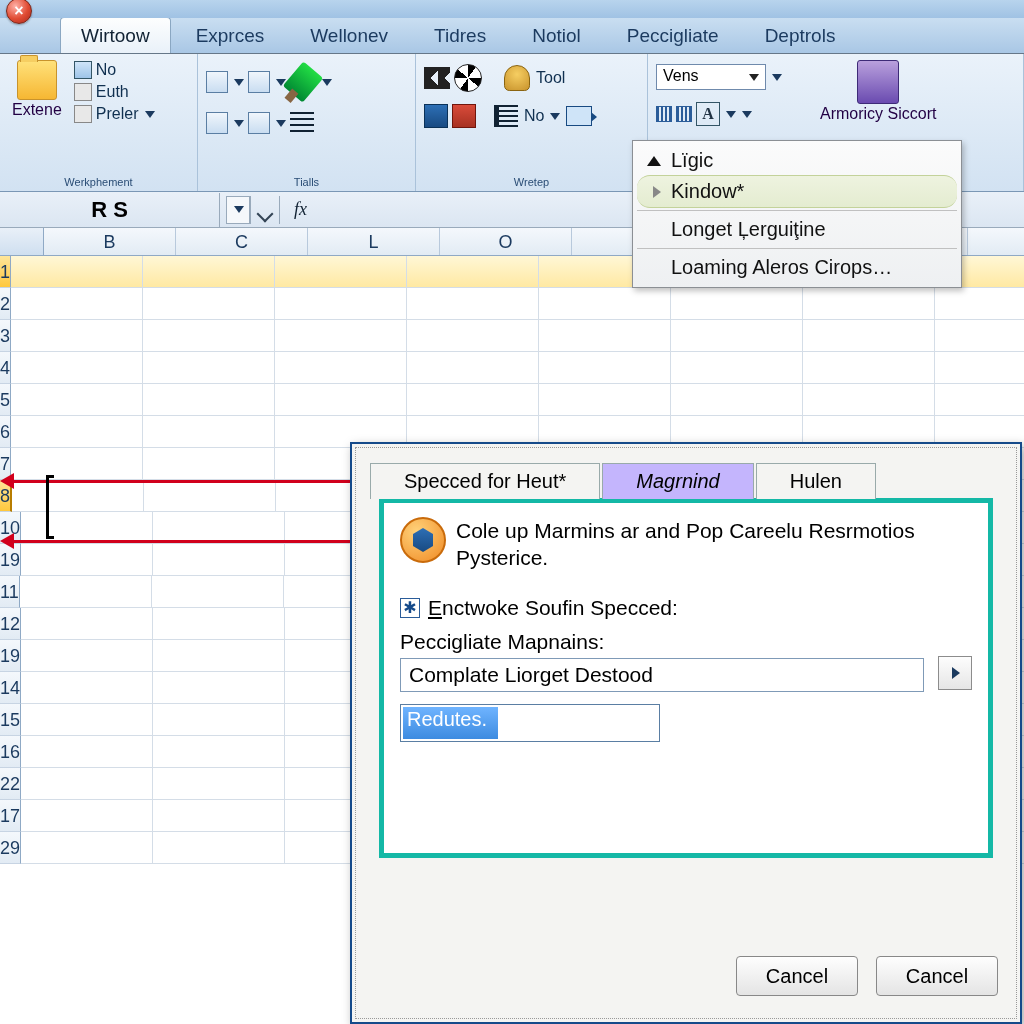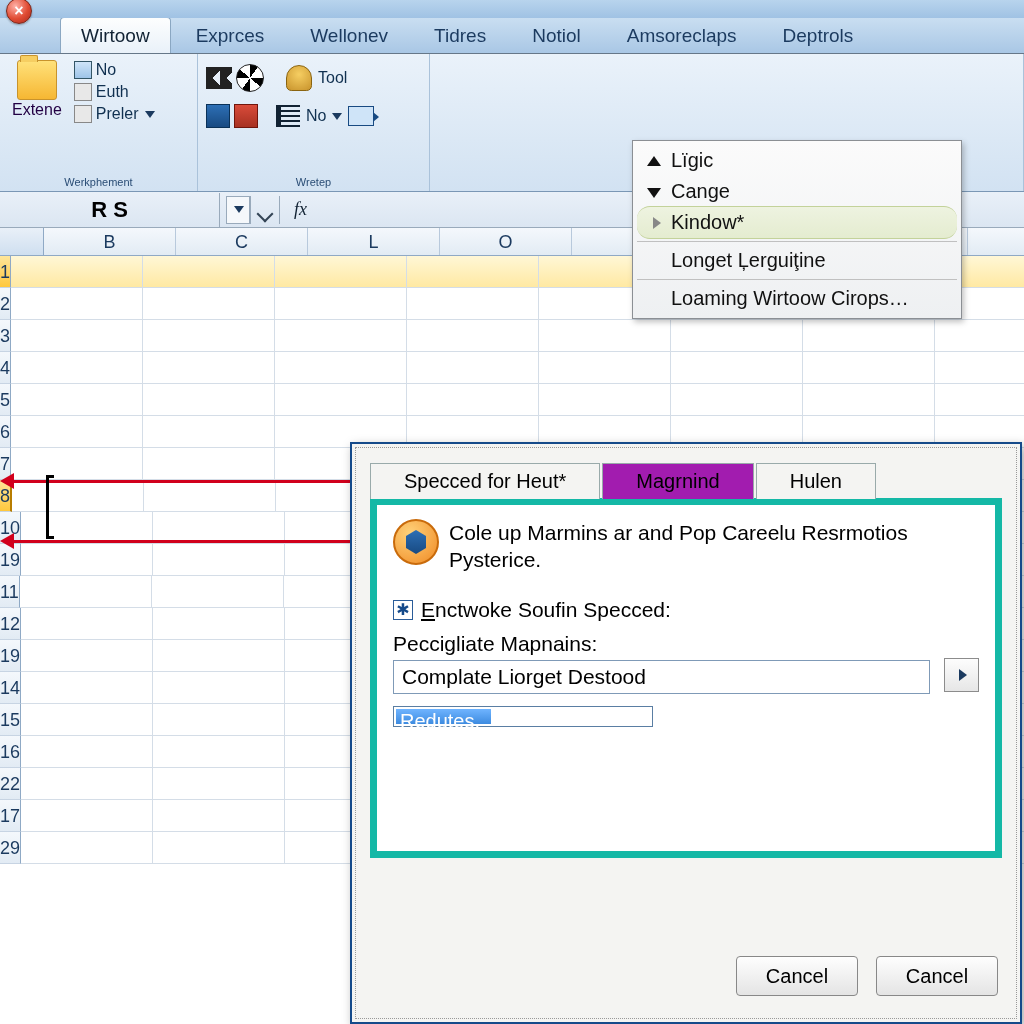--- a/index.html
+++ b/index.html
@@ -96,51 +96,51 @@
   .red-dot{width:14px;height:14px;background:#d1001c;border-radius:50%;position:absolute;}
   .red-arrow{position:absolute;width:0;height:0;border-top:8px solid transparent;border-bottom:8px solid transparent;border-right:14px solid #d1001c;}
   .black-bracket{position:absolute;left:46px;top:475px;width:8px;height:64px;border:3px solid #000;border-right:none;}
 
   
   .dialog{position:absolute;left:350px;top:442px;width:672px;height:582px;background:#f4f4f2;border:2px solid #154a8a;
     box-shadow:3px 4px 10px rgba(0,0,0,.35);z-index:60;}
   .dialog::before{content:"";position:absolute;inset:3px;border:1px dotted #999;pointer-events:none;}
   .dlg-tabs{display:flex;gap:2px;padding:18px 18px 0;}
   .dlg-tab{border:1px solid #9aa;background:#f4f4f2;padding:6px 33px;font-size:20px;color:#000;border-bottom:none;position:relative;top:1px;}
-  .dlg-tab.active{background:#a21caf;z-index:2;}
-  .dlg-panel{margin:0 18px;border:7px solid #14b8a6;background:#fff;padding:14px 16px 18px;height:360px;}
+  .dlg-tab.active{background:#c4b5fd;z-index:2;font-style:italic;}
+  .dlg-panel{margin:0 27px;border:5px solid #14b8a6;background:#fff;padding:14px 16px 18px;height:360px;}
   .dlg-icon{width:46px;height:46px;border-radius:50%;background:radial-gradient(circle at 35% 30%,#ffd27a,#f08a24);border:2px solid #c96b0b;display:inline-flex;align-items:center;justify-content:center;margin-right:10px;flex:0 0 46px;}
   .dlg-icon-inner{width:20px;height:24px;background:linear-gradient(#2d6fb5,#184a82);clip-path:polygon(50% 0,100% 25%,100% 75%,50% 100%,0 75%,0 25%);}
   .dlg-desc{display:flex;align-items:flex-start;font-size:21px;line-height:1.3;}
   .dlg-check{display:flex;align-items:center;gap:8px;font-size:21px;margin-top:24px;}
   .chk{width:20px;height:20px;border:1px solid #2a5c99;background:#fff;display:inline-flex;align-items:center;justify-content:center;color:#154a8a;font-size:16px;}
   .dlg-label{font-size:21px;margin-top:10px;}
   .dlg-input{width:560px;height:34px;border:1px solid #7f9ab7;background:#fff;font-size:21px;padding:3px 8px;margin-top:4px;}
   .play-btn{width:36px;height:34px;border:1px solid #8c8c8c;background:linear-gradient(#fdfdfd,#e6e6e6);display:inline-flex;align-items:center;justify-content:center;margin-left:10px;vertical-align:middle;}
-  .dlg-sel{width:260px;height:21px;border:1px solid #5a7ea3;background:#fff;margin-top:12px;font-size:20px;padding:2px 6px;position:relative;}
+  .dlg-sel{width:260px;height:38px;border:1px solid #5a7ea3;background:#fff;margin-top:12px;font-size:20px;padding:2px 6px;position:relative;}
   .dlg-sel .hl{position:absolute;inset:2px;background:linear-gradient(#6fb4ff,#3d8be0);color:#fff;padding:1px 4px;width:95px;}
   .dlg-buttons{position:absolute;right:22px;bottom:26px;display:flex;gap:18px;}
   .btn{min-width:122px;height:40px;border:1px solid #888;background:linear-gradient(#fefefe,#e4e4e4);font-size:20px;border-radius:4px;}
 
   u{text-decoration:underline;}
 </style>
 </head>
 <body>
 
 <div class="titlebar">
   <div class="close-orb">×</div>
 </div>
 
 <div class="tabs">
   <div class="tab active">Wirtoow</div>
   <div class="tab">Exprces</div>
   <div class="tab">Wellonev</div>
   <div class="tab">Tidres</div>
   <div class="tab">Notiol</div>
-  <div class="tab">Amsoreclaps</div>
+  <div class="tab">Peccigliate</div>
   <div class="tab">Deptrols</div>
 </div>
 
 <div class="ribbon">
 
   <div class="group" style="width:198px">
     <div class="group-body">
       <div class="big-btn">
         <span class="ico ico-folder"></span>
         <span class="lbl">Extene</span>
@@ -157,20 +157,40 @@
         <div class="small-btn">
             <span class="ico ico-doc-grey"></span>
             <span>Preler</span>
             <span class="tri"></span>
           </div>
       </div>
     </div>
     <div class="group-label">Werkphement</div>
   </div>
 
+  <div class="group" style="width:218px">
+    <div class="group-body vstack" style="gap:14px;padding-top:8px">
+      <div class="hrow">
+        <span class="ico ico-mini"></span>
+          <span class="tri"></span>
+        <span class="ico ico-mini"></span>
+          <span class="tri"></span>
+        <span class="ico ico-brush"></span>
+          <span class="tri"></span>
+      </div>
+      <div class="hrow">
+        <span class="ico ico-mini"></span>
+          <span class="tri"></span>
+        <span class="ico ico-mini"></span>
+          <span class="tri"></span>
+        <span class="ico ico-lines"></span>
+      </div>
+    </div>
+    <div class="group-label">Tialls</div>
+  </div>
 
   <div class="group" style="width:232px">
     <div class="group-body vstack" style="gap:12px;padding-top:6px">
       <div class="hrow">
         <span class="ico ico-zig"></span>
         <span class="ico ico-fan"></span>
         <span style="width:14px"></span>
         <span class="ico ico-trophy"></span>
         <span class="small-btn">Tool</span>
       </div>
@@ -183,46 +203,61 @@
             <span>No</span>
             <span class="tri"></span>
           </span>
         <span class="ico ico-cam"></span>
       </div>
     </div>
     <div class="group-label">Wretep</div>
   </div>
 
   <div class="group" style="flex:1">
+    <div class="group-body">
+      <div class="vstack" style="gap:12px;padding-top:6px">
+        <div class="hrow">
+          <div class="sel-box">Vens</div>
+          <span class="tri"></span>
+        </div>
+        <div class="hrow">
+          <span class="ico ico-option"></span>
+          <span class="ico ico-option"></span>
+          <span class="ico ico-text">A</span>
+            <span class="tri"></span>
+          <span class="tri"></span>
+        </div>
+      </div>
+      <div class="big-btn" style="margin-left:28px">
+        <span class="ico ico-purple"></span>
+        <span class="lbl">Armoricy Siccort</span>
+      </div>
+    </div>
     <div class="group-label">&nbsp;</div>
   </div>
 </div>
 
 <div class="dropdown">
   <div class="dd-item">
       <span class="dd-tri-up"></span>
       <span>Lïgic</span>
     </div>
-  <div class="dd-item">
-      <span class="dd-tri-down"></span>
-      <span>Cange</span>
-    </div>
   <div class="dd-item hover">
       <span class="tri tri-r" style="border-left-color:#888"></span>
       <span>Kindow*</span>
     </div>
   <div class="dd-sep"></div>
   <div class="dd-item">
       <span style="width:14px"></span>
       <span>Longet Ļerguiţine</span>
     </div>
   <div class="dd-sep"></div>
   <div class="dd-item">
       <span style="width:14px"></span>
-      <span>Loaming Wirtoow Cirops…</span>
+      <span>Loaming Aleros Cirops…</span>
     </div>
 </div>
 
 <div class="formula-bar">
   <div class="name-box">R S</div>
   <div class="nb-dd">
       <span class="tri"></span>
     </div>
   <div class="fb-sep"></div>
   <div class="fx">fx</div>

